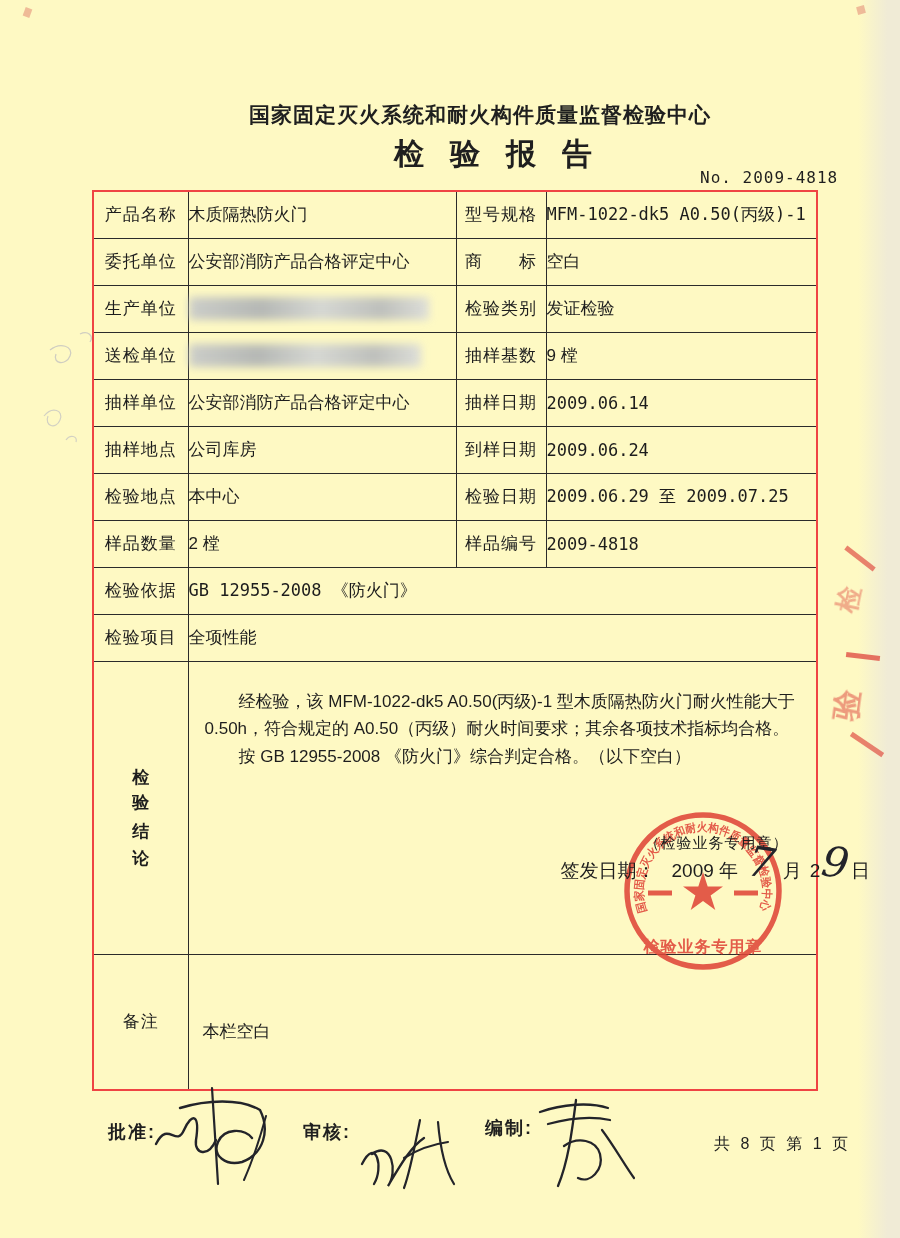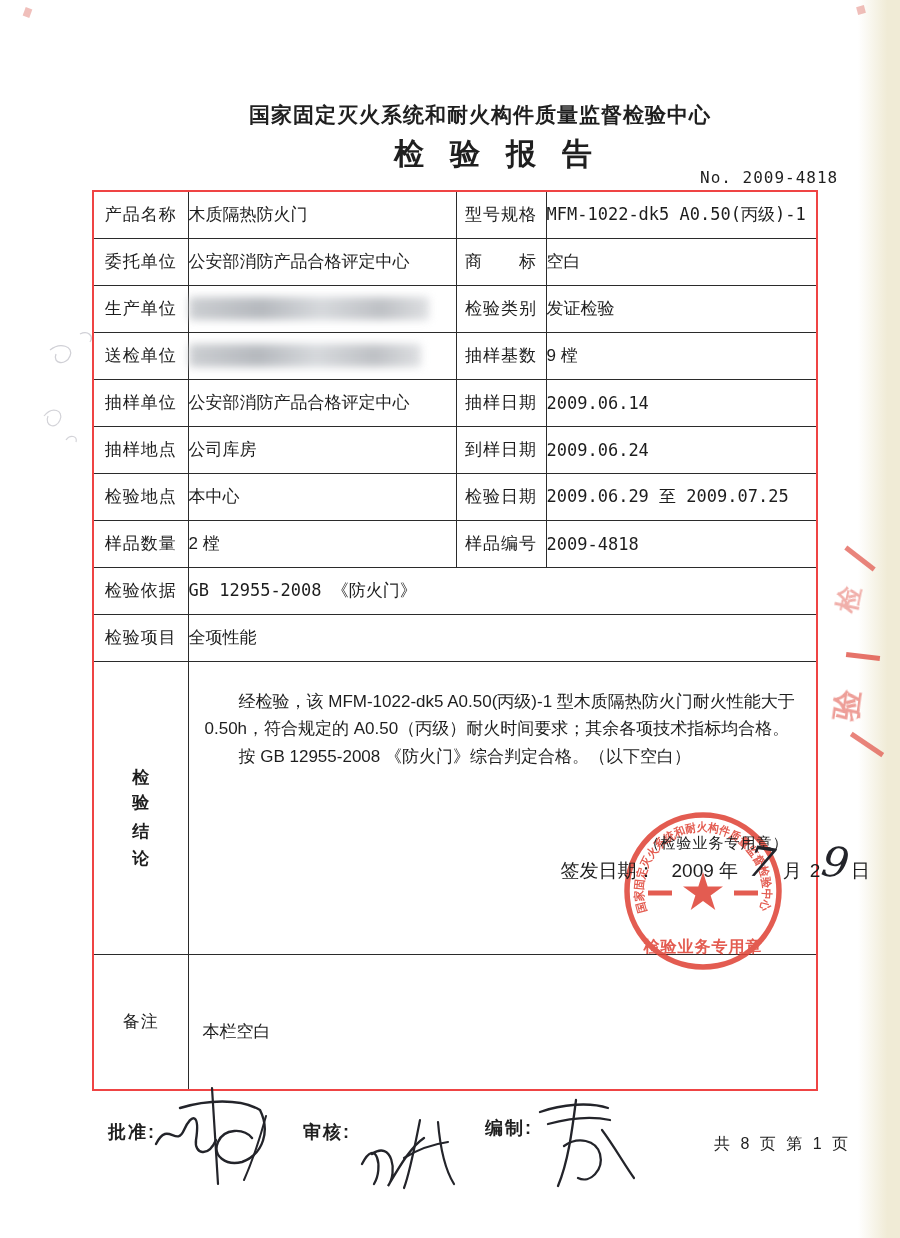--- a/index.html
+++ b/index.html
@@ -1,16 +1,16 @@
 <!DOCTYPE html>
 <html><head>
 <meta charset="utf-8">
 <style>
   html,body{margin:0;padding:0;background:#e8e8e8;}
-  .page{position:relative;width:900px;height:1238px;background:#ffffff;overflow:hidden;
+  .page{position:relative;width:900px;height:1238px;background:#fef9c3;overflow:hidden;
         font-family:"Liberation Sans",sans-serif;color:#1f1f1f;}
   .edge-band{position:absolute;right:0;top:0;width:42px;height:100%;
         background:linear-gradient(90deg,rgba(241,236,216,0),#f0ebd6 70%);}
   
   .org-name{position:absolute;top:101px;left:0;width:100%;text-align:center;
         transform:translateX(30px);font-size:21px;font-weight:600;letter-spacing:1px;}
   .report-title{position:absolute;top:134px;left:0;width:100%;text-align:center;
         transform:translateX(56px);font-size:30px;font-weight:700;letter-spacing:26px;}
   .report-no{position:absolute;top:168px;left:700px;font-size:16px;
         font-family:"DejaVu Sans Mono",monospace;letter-spacing:1px;}

